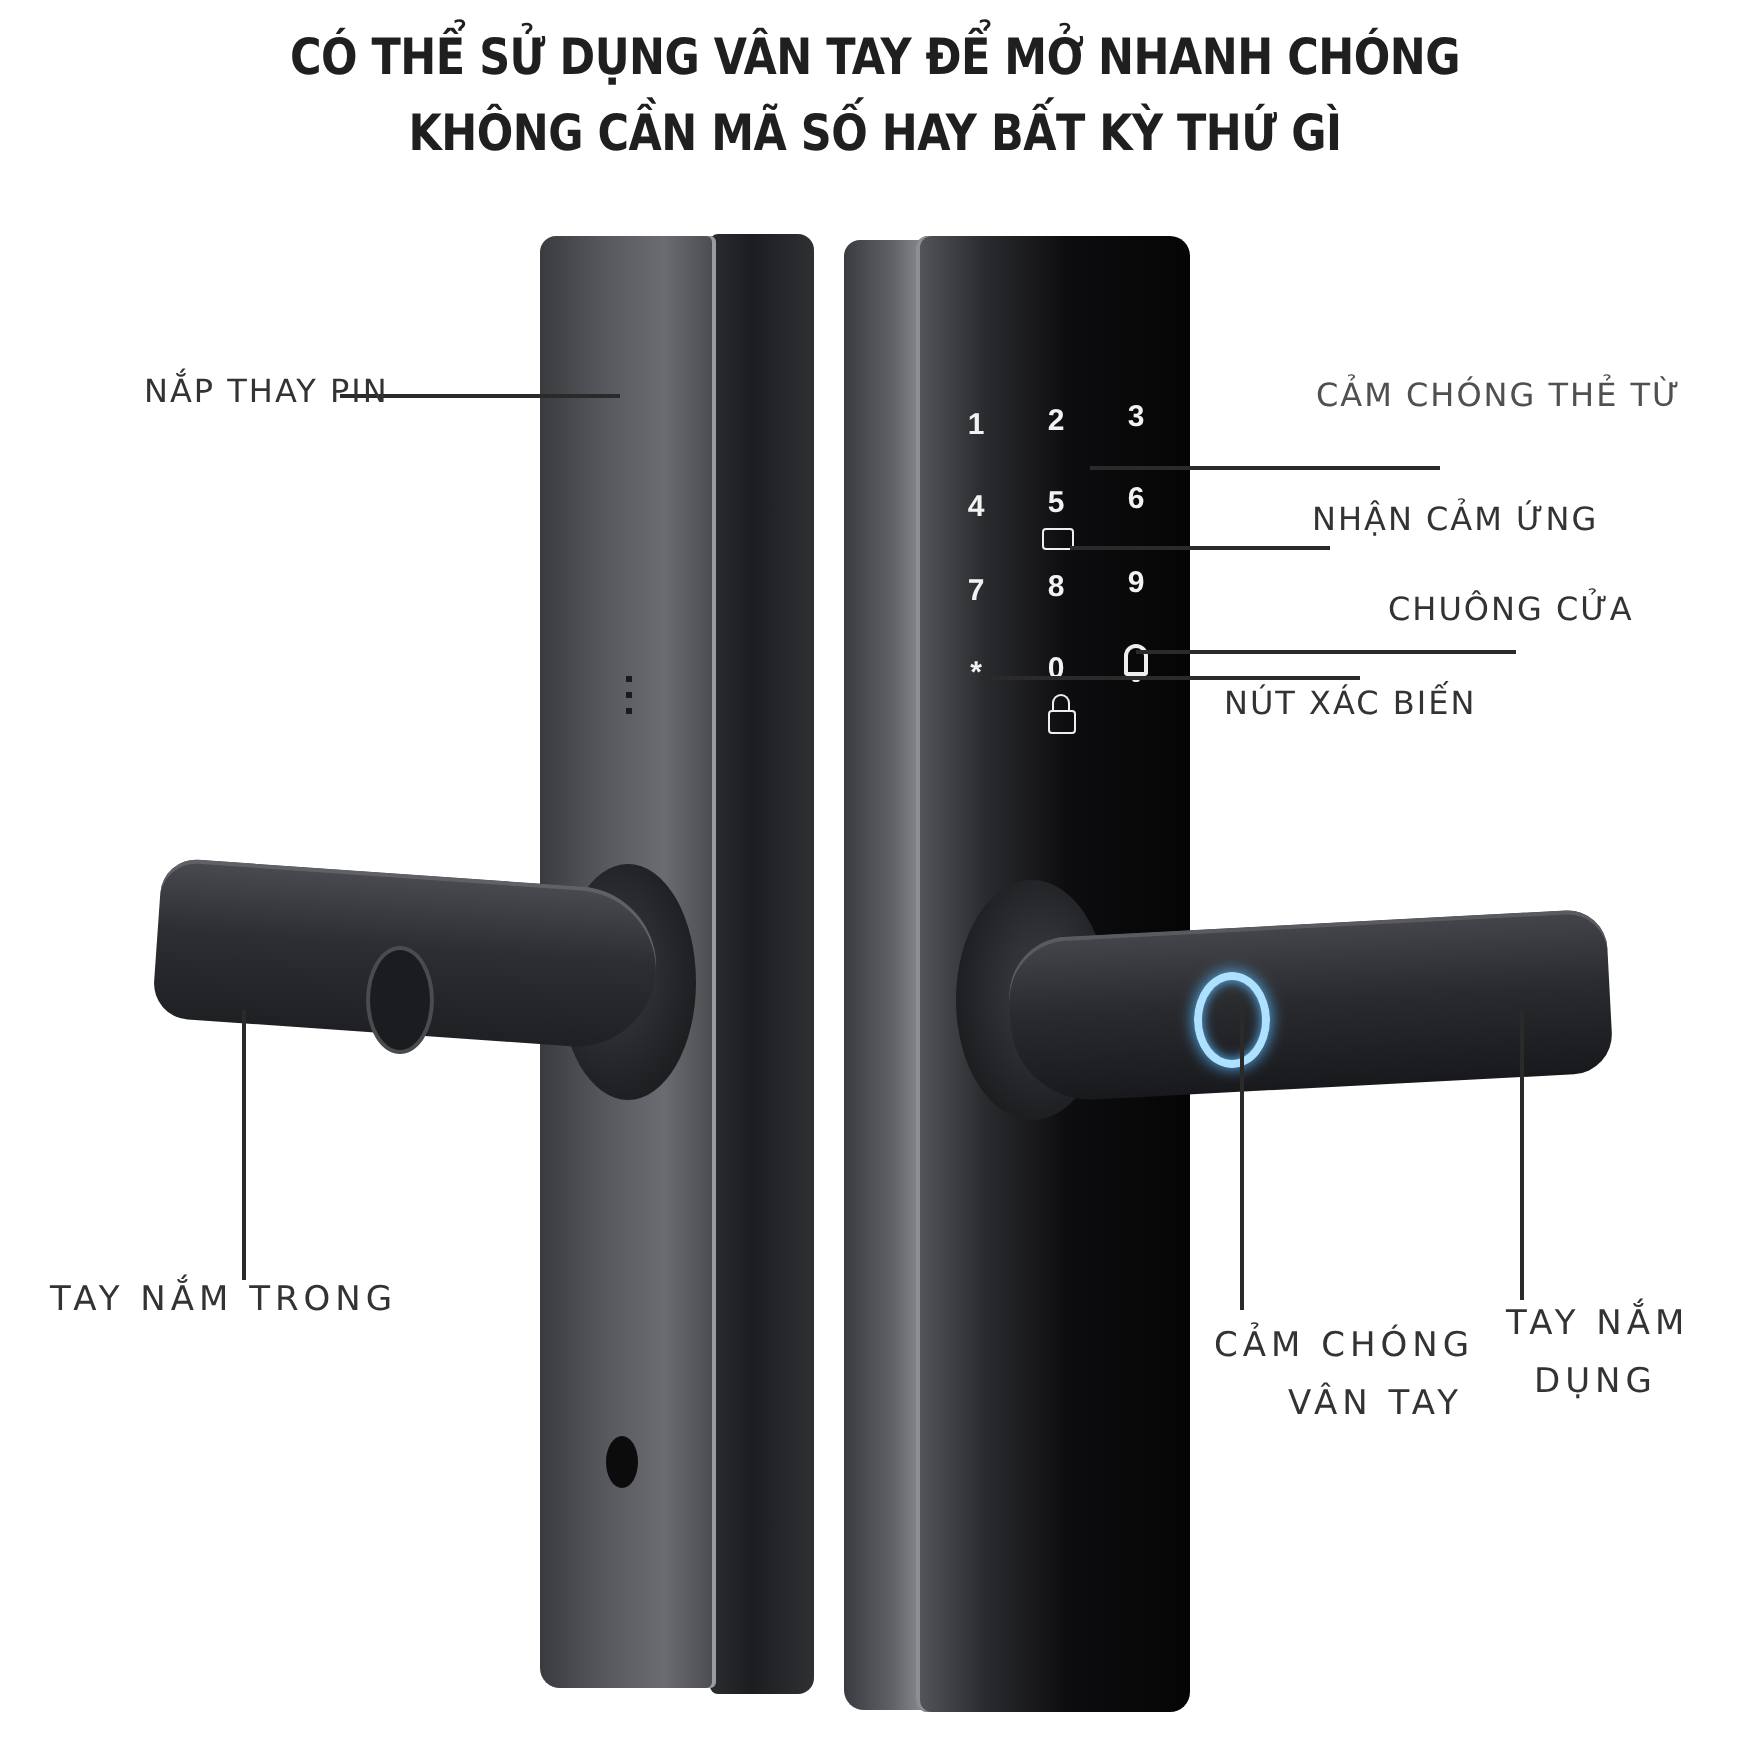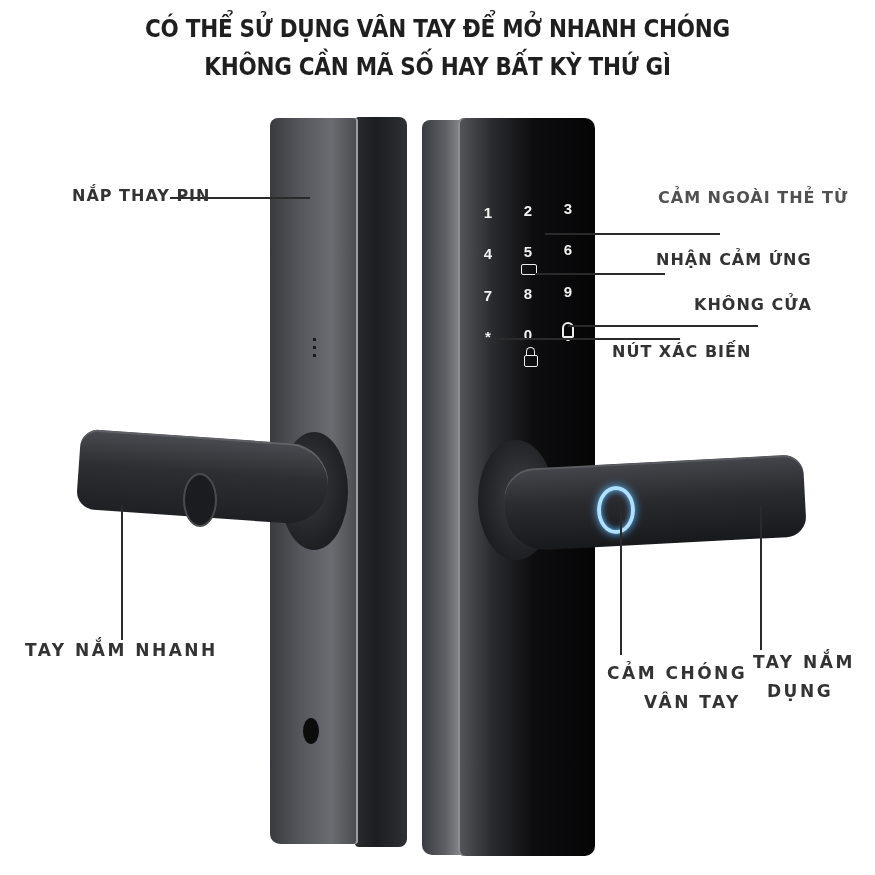--- a/index.html
+++ b/index.html
@@ -4,21 +4,21 @@
 <style>
   html, body { margin: 0; padding: 0; background: #ffffff; }
   body { width: 875px; height: 875px; position: relative; overflow: hidden;
          font-family: "DejaVu Sans", "Liberation Sans", sans-serif; }
   .headline { position: absolute; left: 0; width: 875px; text-align: center;
               font-weight: bold; font-size: 25px; color: #1f1f1f; letter-spacing: -0.3px;
               font-family: "DejaVu Sans", sans-serif; transform: scaleX(0.86); transform-origin: center; }
   .hl1 { top: 14px; }
   .hl2 { top: 52px; }
 
-  .label { position: absolute; font-weight: bold; color: #333333; font-size: 16px;
+  .label { position: absolute; font-weight: normal; color: #333333; font-size: 16px;
            letter-spacing: 1px; white-space: nowrap; font-family: "DejaVu Sans", sans-serif; }
   .label.wide { letter-spacing: 2.5px; font-size: 17px; }
   .label.gray { color: #505050; }
 
   .leader { position: absolute; background: #2a2a2a; }
   .leader.h { height: 2px; }
   .leader.v { width: 2px; }
 
   
   .lock-left-side { position: absolute; left: 355px; top: 117px; width: 52px; height: 730px;
@@ -116,21 +116,21 @@
 <div class="leader h" style="left:170px;top:197px;width:140px"></div>
 <div class="leader h" style="left:545px;top:233px;width:175px"></div>
 <div class="leader h" style="left:535px;top:273px;width:130px"></div>
 <div class="leader h" style="left:568px;top:325px;width:190px"></div>
 <div class="leader h" style="left:490px;top:338px;width:190px"></div>
 <div class="leader v" style="left:121px;top:505px;height:135px"></div>
 <div class="leader v" style="left:620px;top:505px;height:150px"></div>
 <div class="leader v" style="left:760px;top:505px;height:145px"></div>
 
 <div class="label" style="left:72px;top:186px">NẮP THAY PIN</div>
-<div class="label gray" style="left:658px;top:188px">CẢM NGOÀI THẺ TỪ</div>
+<div class="label gray" style="left:658px;top:188px">CẢM CHÓNG THẺ TỪ</div>
 <div class="label" style="left:656px;top:250px">NHẬN CẢM ỨNG</div>
-<div class="label" style="left:694px;top:295px">KHÔNG CỬA</div>
+<div class="label" style="left:694px;top:295px">CHUÔNG CỬA</div>
 <div class="label" style="left:612px;top:342px">NÚT XÁC BIẾN</div>
-<div class="label wide" style="left:25px;top:640px">TAY NẮM NHANH</div>
+<div class="label wide" style="left:25px;top:640px">TAY NẮM TRONG</div>
 <div class="label wide" style="left:607px;top:663px">CẢM CHÓNG</div>
 <div class="label wide" style="left:644px;top:692px">VÂN TAY</div>
 <div class="label wide" style="left:753px;top:652px">TAY NẮM</div>
 <div class="label wide" style="left:767px;top:681px">DỤNG</div>
 
 </body></html>

